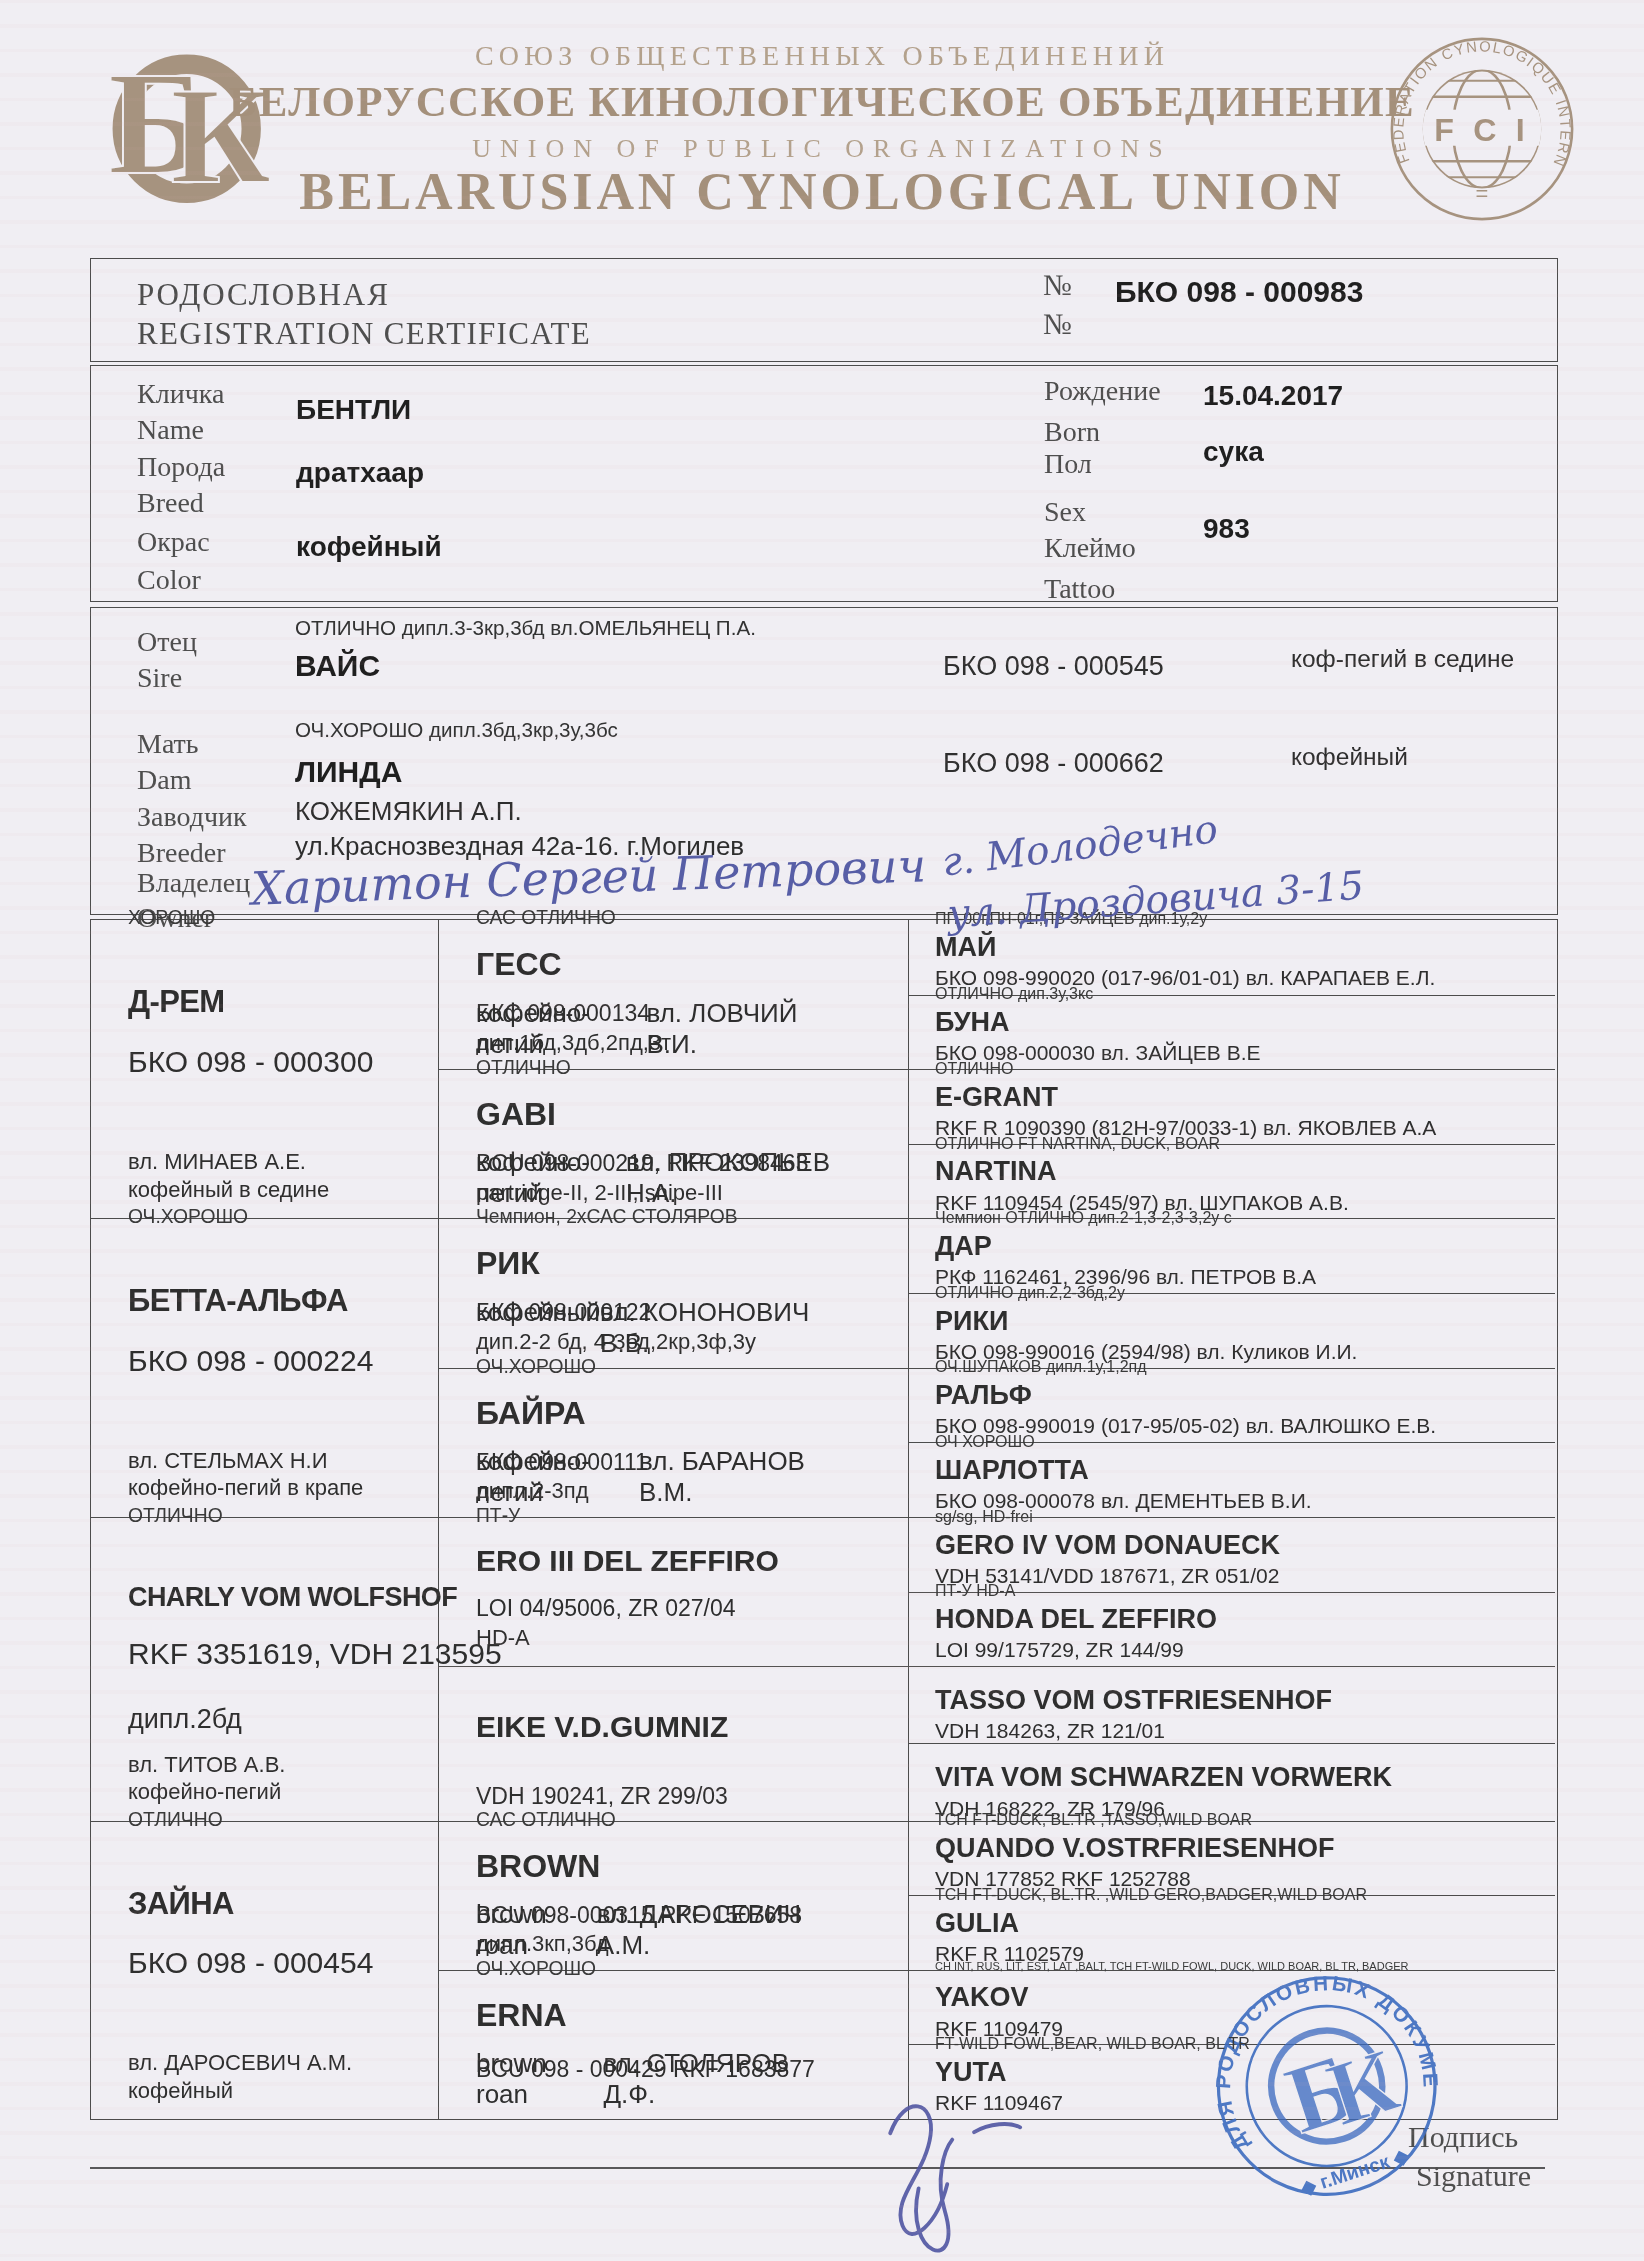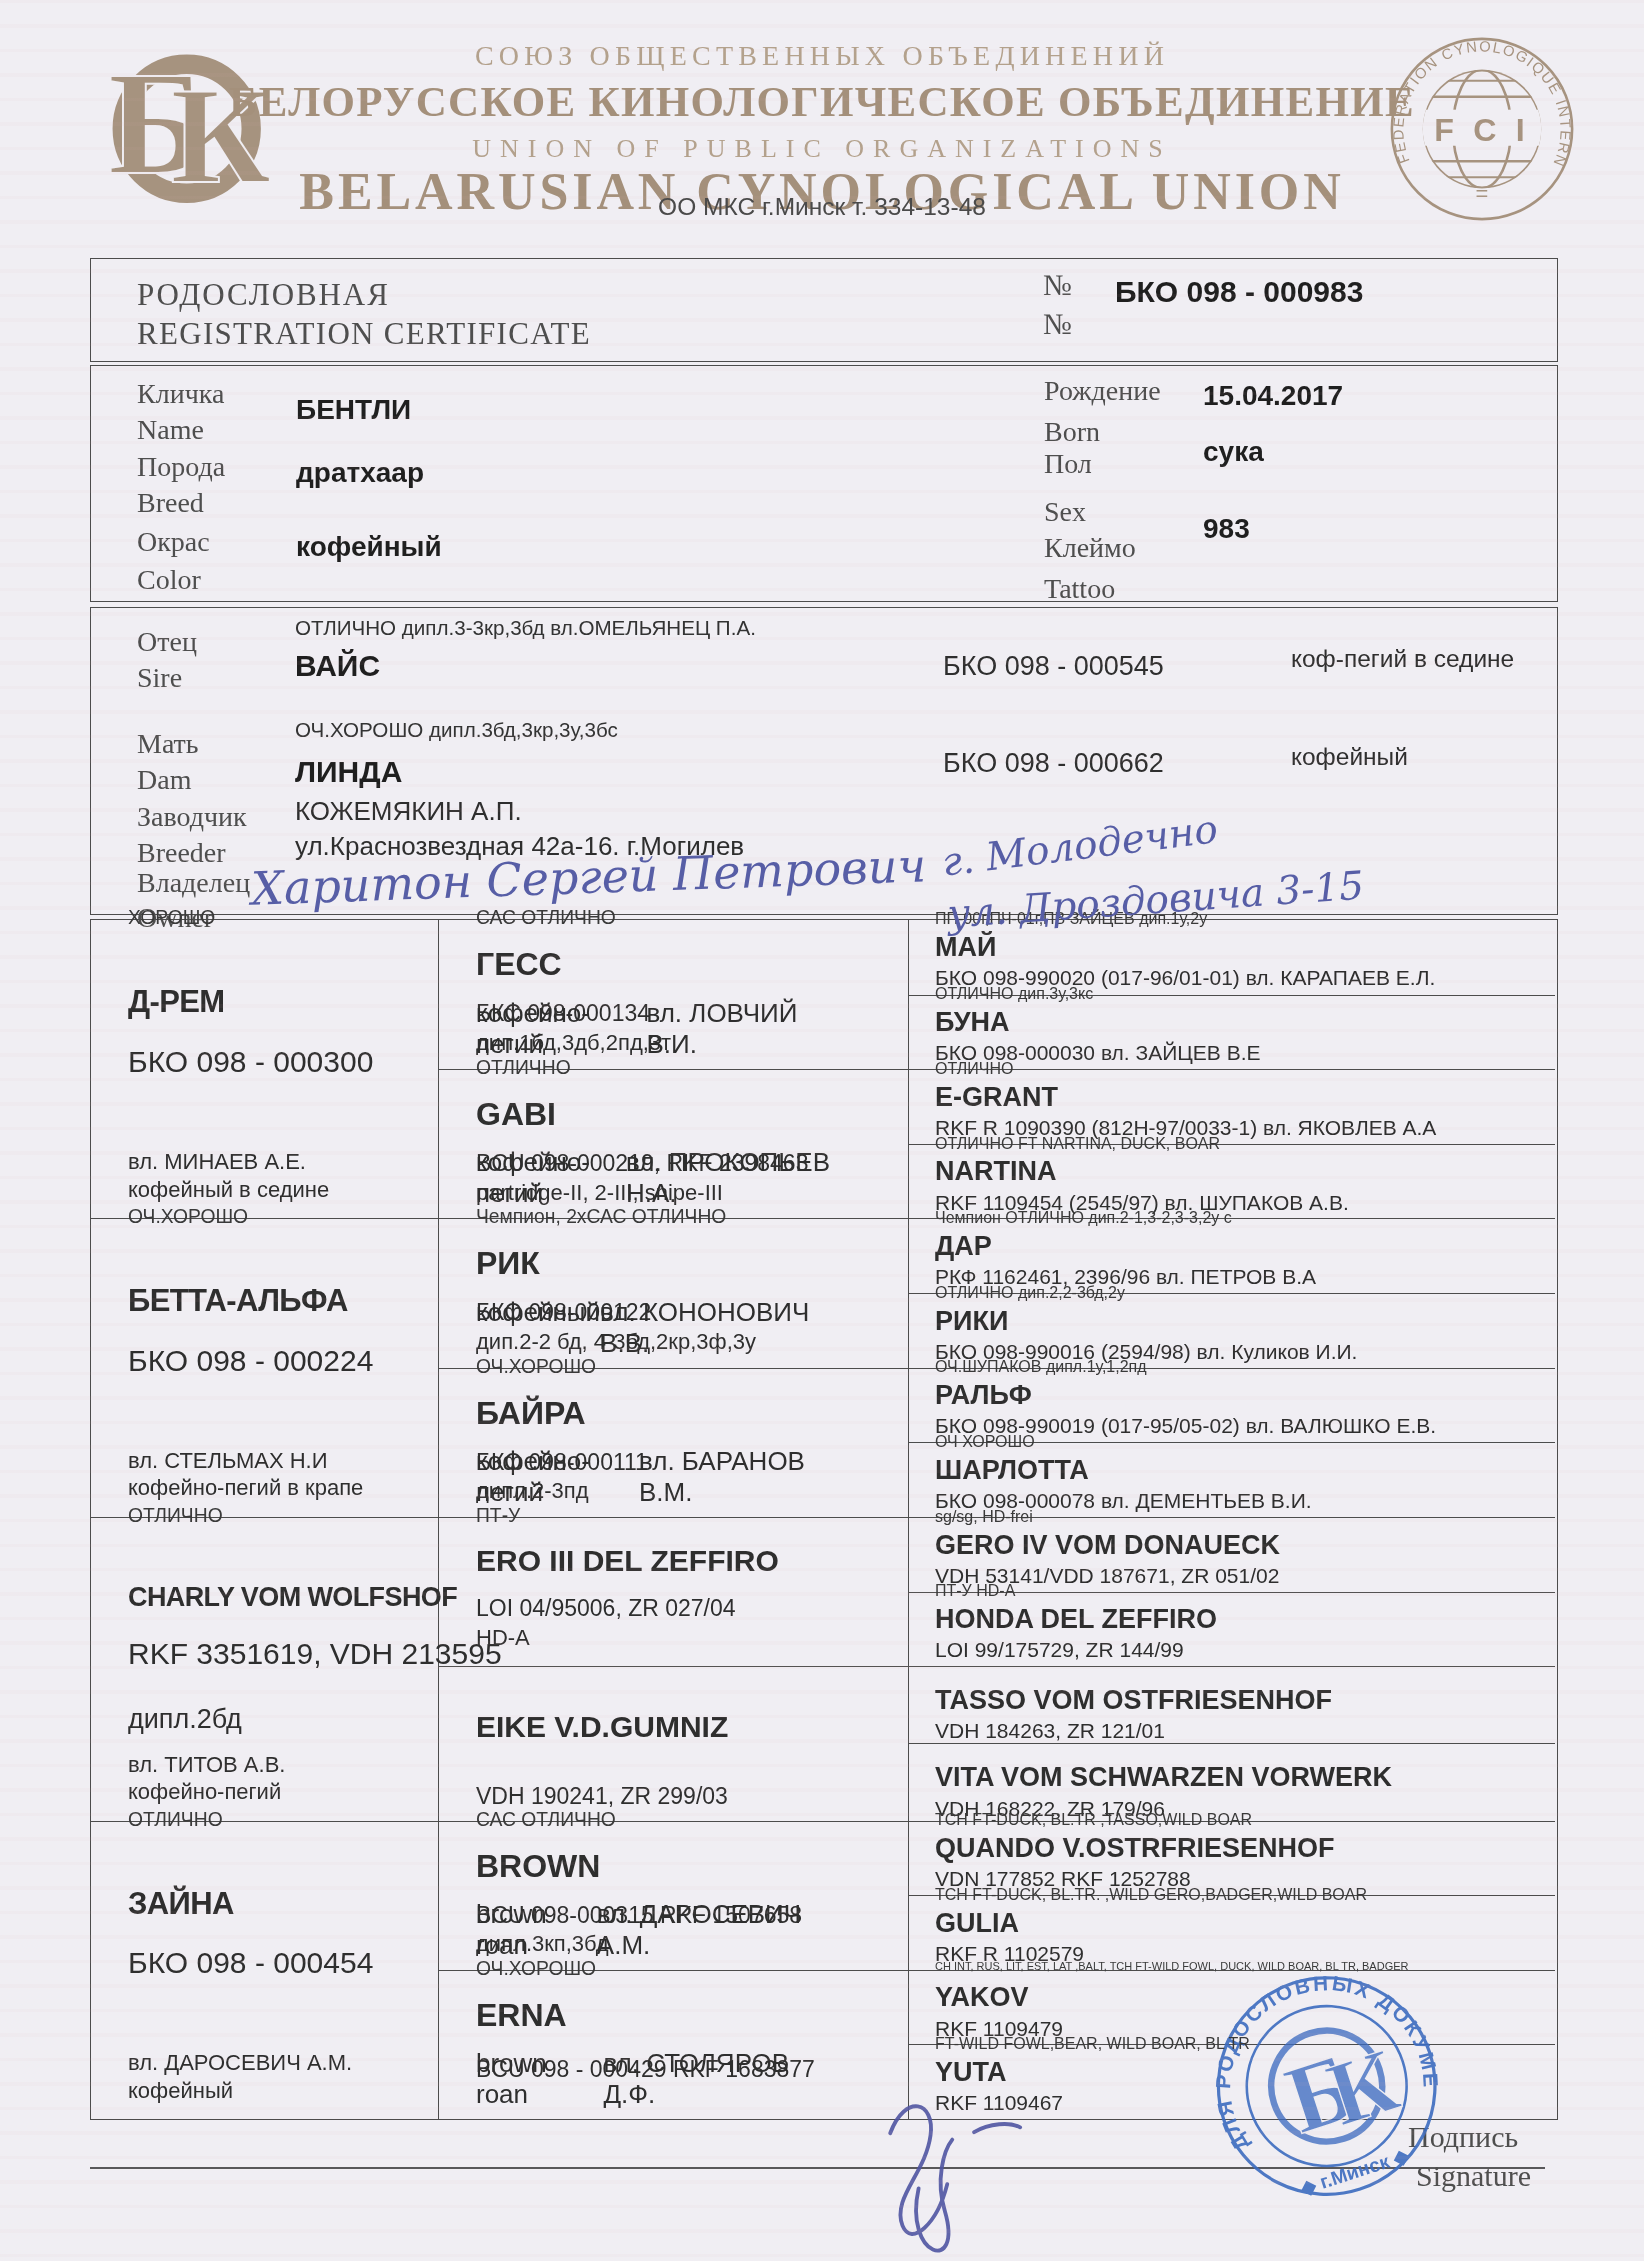--- a/index.html
+++ b/index.html
@@ -79,21 +79,20 @@
         <textPath href="#fcirim" startOffset="0">FEDERATION CYNOLOGIQUE INTERNATIONALE</textPath>
       </text>
       <text x="160" y="272" text-anchor="middle" font-size="34" fill="#a6937f">=</text>
     </svg>
   </div>
 
   <div class="abs ctr serif tan2" style="top:40px;font-size:28px;letter-spacing:5.2px;">СОЮЗ ОБЩЕСТВЕННЫХ ОБЪЕДИНЕНИЙ</div>
   <div class="abs ctr serif tan" style="top:77px;font-size:43px;font-weight:bold;letter-spacing:1.3px;">БЕЛОРУССКОЕ КИНОЛОГИЧЕСКОЕ ОБЪЕДИНЕНИЕ</div>
   <div class="abs ctr serif tan2" style="top:134px;font-size:26px;letter-spacing:9px;">UNION OF PUBLIC ORGANIZATIONS</div>
   <div class="abs ctr serif tan" style="top:162px;font-size:52px;font-weight:bold;letter-spacing:3.9px;">BELARUSIAN CYNOLOGICAL UNION</div>
-  <div class="abs hdr-contact" style="left:0;width:1644px;top:193px;text-align:center;z-index:3;">ОО МКС г.Минск т. 334-13-48</div>
 
   <div class="box" style="top:258px;height:104px;">
     <span class="abs lbl" style="left:46px;top:18px;font-size:31px;letter-spacing:1.9px;">РОДОСЛОВНАЯ</span>
     <span class="abs lbl" style="left:46px;top:57px;font-size:31px;letter-spacing:1.3px;">REGISTRATION CERTIFICATE</span>
     <span class="abs lbl" style="left:952px;top:9px;font-size:30px;">№</span>
     <span class="abs lbl" style="left:952px;top:48px;font-size:30px;">№</span>
     <span class="abs val" style="left:1024px;top:15.5px;font-size:30px;">БКО 098 - 000983</span>
   </div>
 
   <div class="box" style="top:365px;height:237px;">
@@ -192,21 +191,21 @@
       <span class="phead">ОТЛИЧНО</span>
       <div class="name">GABI</div>
       <div class="reg">BCU 098-000219, RKF 2398463</div>
       <div class="dip">partridge-II, 2-III, snipe-III</div>
       <div class="bottomline">
           <span class="colr">кофейно-пегий</span>
           <span class="owner">вл. ПРОКОПЬЕВ Н.А.</span>
         </div>
     </div>
     <div class="pcell c2 gen2" style="grid-column:2;grid-row:5 / span 2;">
-      <span class="phead">Чемпион, 2хСАС ОТЛИЧНО</span>
+      <span class="phead">Чемпион, 2хСАС СТОЛЯРОВ</span>
       <div class="name">РИК</div>
       <div class="reg">БКО 098-000122</div>
       <div class="dip">дип.2-2 бд, 4-3бд,2кр,3ф,3у</div>
       <div class="bottomline">
           <span class="colr">кофейный</span>
           <span class="owner">вл. КОНОНОВИЧ В.В.</span>
         </div>
     </div>
     <div class="pcell c2 gen2" style="grid-column:2;grid-row:7 / span 2;">
       <span class="phead">ОЧ.ХОРОШО</span>

